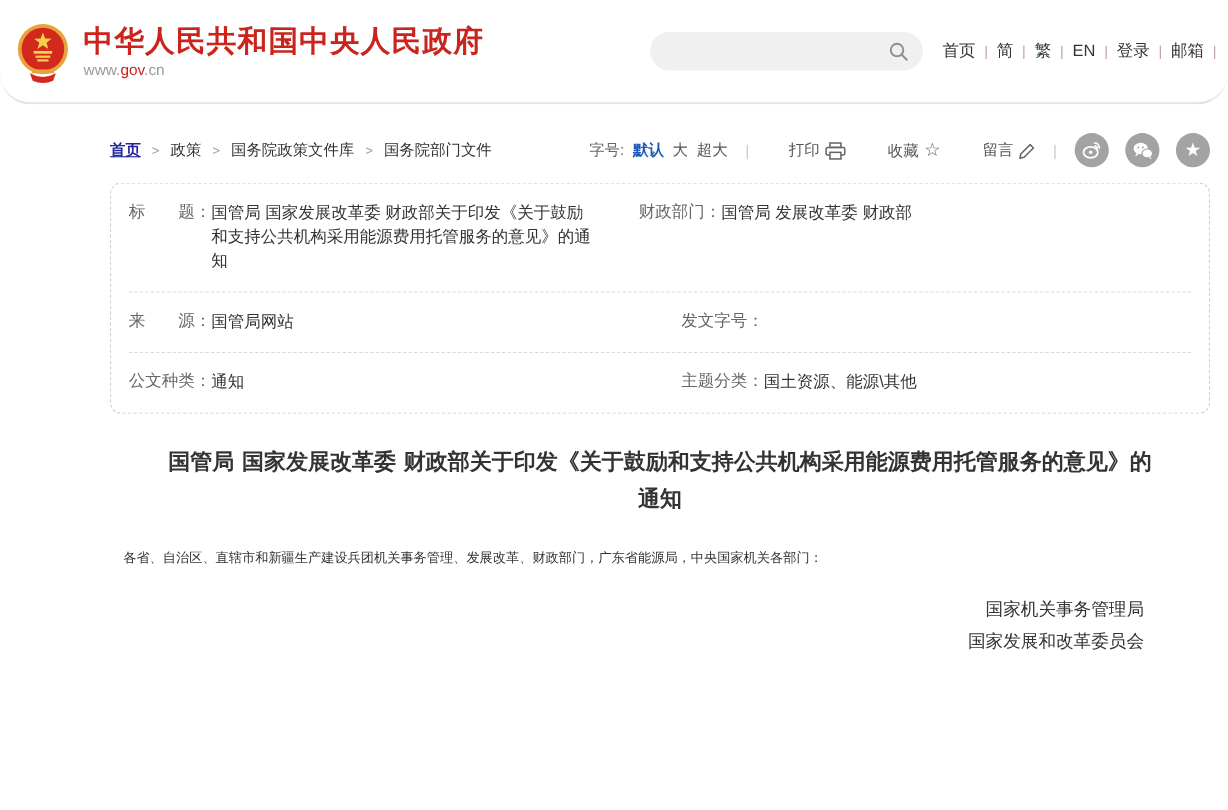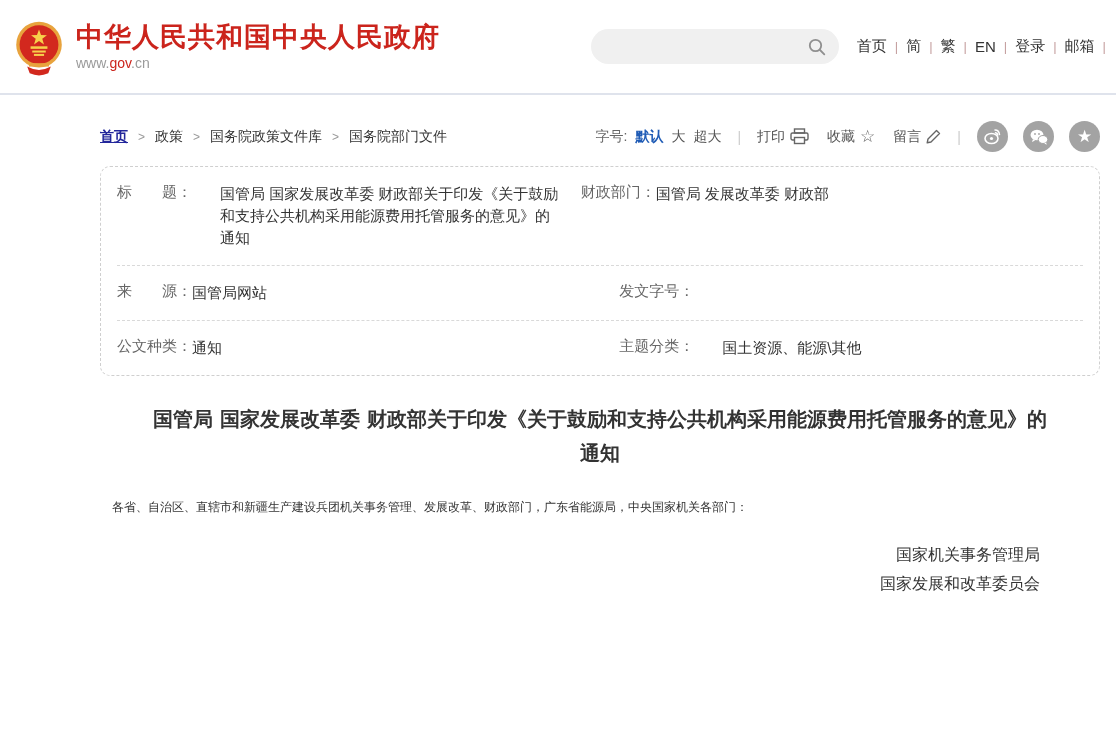--- a/index.html
+++ b/index.html
@@ -9,20 +9,21 @@
     font-family: "Liberation Sans", "DejaVu Sans", sans-serif;
     color: #333;
   }
   .page { width: 1116px; height: 736px; background: #fff; }
 
   
   .site-header {
     height: 95px; display: flex; align-items: center;
     padding: 0 6px 0 12px; background: #fff;
     border-bottom: 2px solid #dfe3ec;
+    border-radius: 28px;
   }
   .emblem { width: 54px; height: 58px; flex: 0 0 auto; margin-top: 2px; }
   .brand { margin-left: 10px; }
   .brand-title {
     color: #cb241c; font-size: 27px; font-weight: bold; letter-spacing: 1px;
     line-height: 30px; white-space: nowrap;
   }
   .brand-url { font-size: 14px; color: #9a9a9a; margin-top: 3px; }
   .brand-url .gov { color: #cb241c; }
   .search-box {
@@ -44,39 +45,39 @@
   .breadcrumb { display: flex; align-items: center; }
   .breadcrumb a { text-decoration: none; color: #333; }
   .breadcrumb a.active { color: #23279b; font-weight: bold; text-decoration: underline; }
   .crumb-sep { color: #999; padding: 0 10px; font-size: 12px; }
 
   .toolbar { display: flex; align-items: center; color: #666; }
   .toolbar .lbl { color: #666; }
   .fs-opt { text-decoration: none; color: #555; margin-left: 8px; }
   .fs-opt.active { color: #1f5bb5; font-weight: bold; }
   .tb-sep { color: #ccc; margin: 0 16px; }
-  .tb-action { display: flex; align-items: center; color: #555; text-decoration: none; margin-right: 18px; }
+  .tb-action { display: flex; align-items: flex-end; color: #555; text-decoration: none; margin-right: 18px; margin-left: 20px; }
   .tb-action .txt { margin-right: 5px; }
   .glyph-star { font-size: 17px; color: #666; }
   .social { display: flex; align-items: center; gap: 15px; }
   .social-btn {
     width: 31px; height: 31px; border-radius: 50%; background: #a3a3a3;
     display: flex; align-items: center; justify-content: center; cursor: pointer;
   }
   .social-btn .star { color: #fff; font-size: 17px; line-height: 1; }
 
   
   .meta-table {
     margin-top: 14px; border: 1px dashed #cfcfcf; border-radius: 10px;
     padding: 0 16px; font-size: 15px;
   }
   .meta-row { display: flex; border-bottom: 1px dashed #d9d9d9; padding: 16px 0; }
   .meta-row:last-child { border-bottom: none; }
   .meta-cell { display: flex; align-items: flex-start; }
-  .meta-cell.left { width: 48%; padding-right: 20px; gap: 28px; }
+  .meta-cell.left { width: 48%; padding-right: 20px; }
   .meta-cell.right { width: 52%; }
   .meta-label { color: #666; white-space: pre; flex: 0 0 auto; }
   .meta-value { color: #333; line-height: 22px; }
 
   
   .doc-title {
     margin: 26px auto 0; width: 900px; text-align: center;
     font-family: "DejaVu Serif", "Liberation Serif", serif;
     font-weight: bold; font-size: 20px; line-height: 34px; color: #333;
   }

